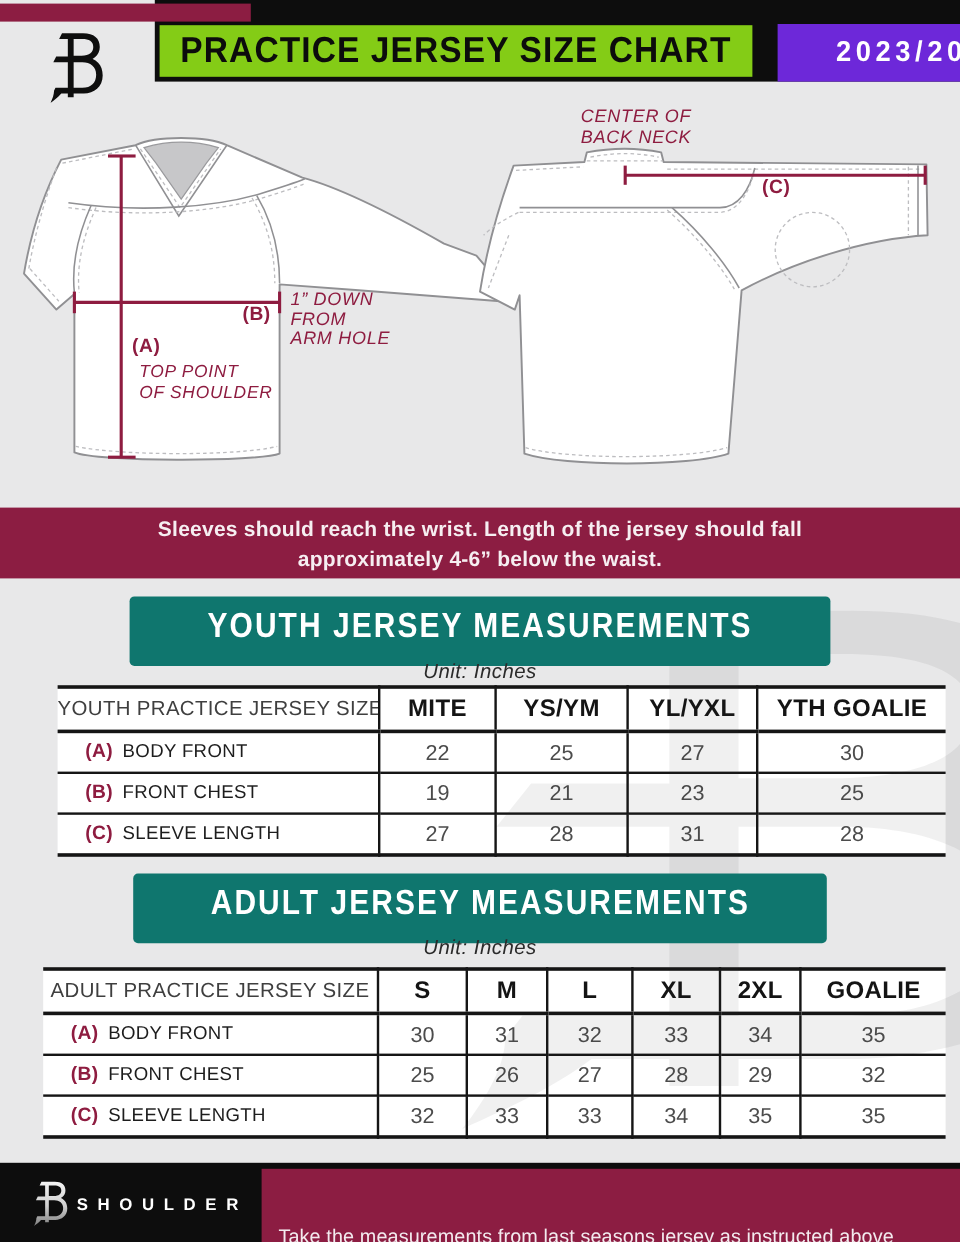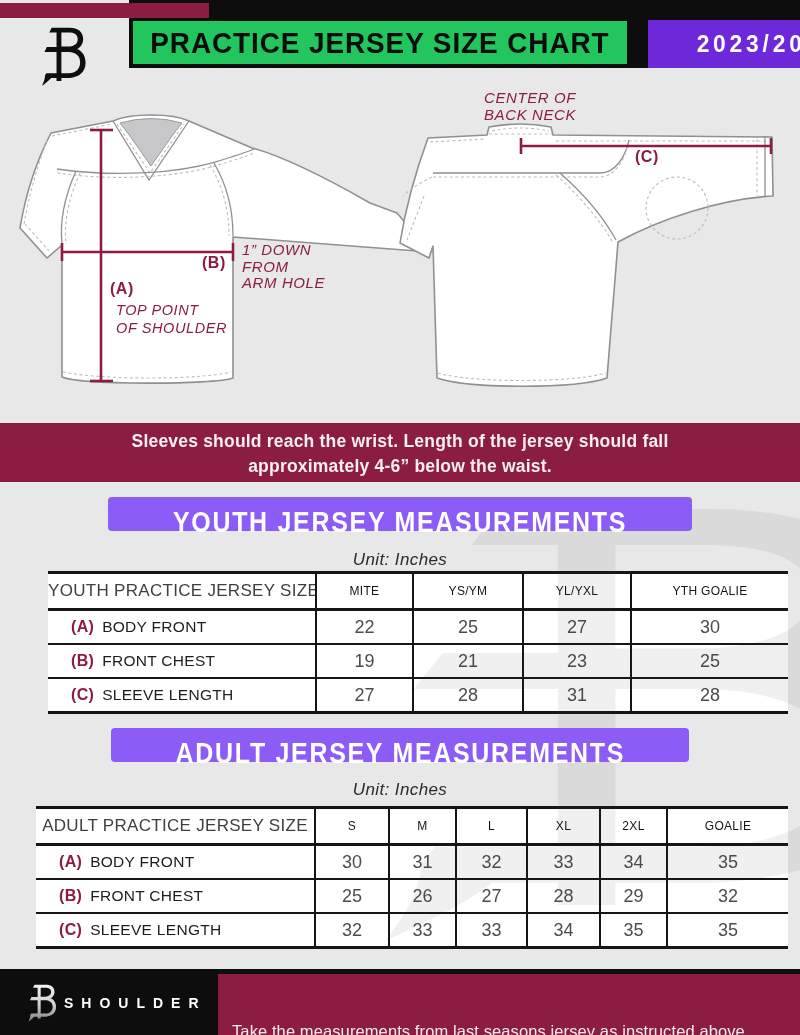--- a/index.html
+++ b/index.html
@@ -7,21 +7,21 @@
     position:relative; width:800px; height:1035px; overflow:hidden;
     background:#e8e8e9; font-family:"Liberation Sans", sans-serif;
     margin:0 auto;
   }
   .abs{position:absolute;}
 
   
   .hdr-black{left:129px; top:0; width:671px; height:68px; background:#0d0d0d;}
   .hdr-maroon-strip{left:0; top:3px; width:209px; height:15px; background:#8C1D42;}
   .title-box{
-    left:133px; top:21px; width:494px; height:43px; background:#22c55e;
+    left:133px; top:21px; width:494px; height:43px; background:#84cc16;
     display:flex; align-items:center; justify-content:center;
   }
   .title-box span{
     font-size:30px; font-weight:800; color:#0c0c0c; letter-spacing:1px;
     display:inline-block; transform:scaleX(0.93); transform-origin:center; white-space:nowrap;
   }
   .season-box{
     left:648px; top:20px; width:152px; height:48px; background:#6d28d9;
     display:flex; align-items:center; justify-content:center;padding-left:42px;
   }
@@ -46,43 +46,43 @@
   
   .note-banner{
     left:0; top:423px; width:800px; height:59px; background:#8C1D42; z-index:2;
     color:#f6eef1; text-align:center; font-size:17.5px; line-height:25px; padding-top:6px;
     box-sizing:border-box; font-weight:700; letter-spacing:.2px;
   }
 
   
   .pill-wrap{left:0; width:800px; text-align:center; z-index:2;}
   .pill{
-    display:inline-block; background:#8b5cf6; color:#fff; border-radius:4px;
-    height:34px; line-height:51px; padding:0 28px; font-size:29px; font-weight:800;
+    display:inline-block; background:#0f766e; color:#fff; border-radius:4px;
+    height:58px; line-height:51px; padding:0 28px; font-size:29px; font-weight:800;
   }
   .pill span{display:inline-block; transform:scaleX(0.86); transform-origin:center; letter-spacing:2px; white-space:nowrap;}
   .unit{
     left:0; width:800px; text-align:center; font-style:italic; font-size:17px;
     color:#2b2b2b; font-weight:500; letter-spacing:.4px; z-index:2;
   }
 
   
   table.size-table{
     border-collapse:collapse; table-layout:fixed; background:#fff;
     border-top:3px solid #151515; border-bottom:3.5px solid #151515;
   }
   .size-table th, .size-table td{
     border-right:2.5px solid #151515; text-align:center; padding:0; overflow:hidden; white-space:nowrap;margin-top:44px;
   }
   .size-table th:last-child, .size-table td:last-child{border-right:none;}
   .size-table tr.head th{border-bottom:3px solid #151515; height:34px;}
   .size-table td{border-bottom:2px solid #151515; height:32px; font-size:18px; color:#4c4c4c;}
   .size-table tr:last-child td{border-bottom:none;}
   .size-table th.lbl{font-weight:400; color:#3f3f3f; font-size:17px; letter-spacing:.3px;}
-  .size-table th.sz{font-weight:400; color:#141414; font-size:12px; letter-spacing:.3px;}
+  .size-table th.sz{font-weight:700; color:#141414; font-size:20px; letter-spacing:.3px;}
   .size-table td.lbl-cell{text-align:left; padding-left:23px; font-size:15.5px; color:#1d1d1d; font-weight:500; letter-spacing:.3px;}
   .size-table td.lbl-cell b{color:#8E1C40; font-weight:800; font-size:16px; margin-right:8px;}
 
   
   .watermark{left:0; top:0; z-index:1; pointer-events:none;}
 
   
   .footer{left:0; top:969px; width:800px; height:66px; background:#0d0d0d; z-index:3;}
   .footer-maroon{position:absolute; left:218px; top:5px; right:0; bottom:0; background:#8C1D42;}
   .footer-text{

